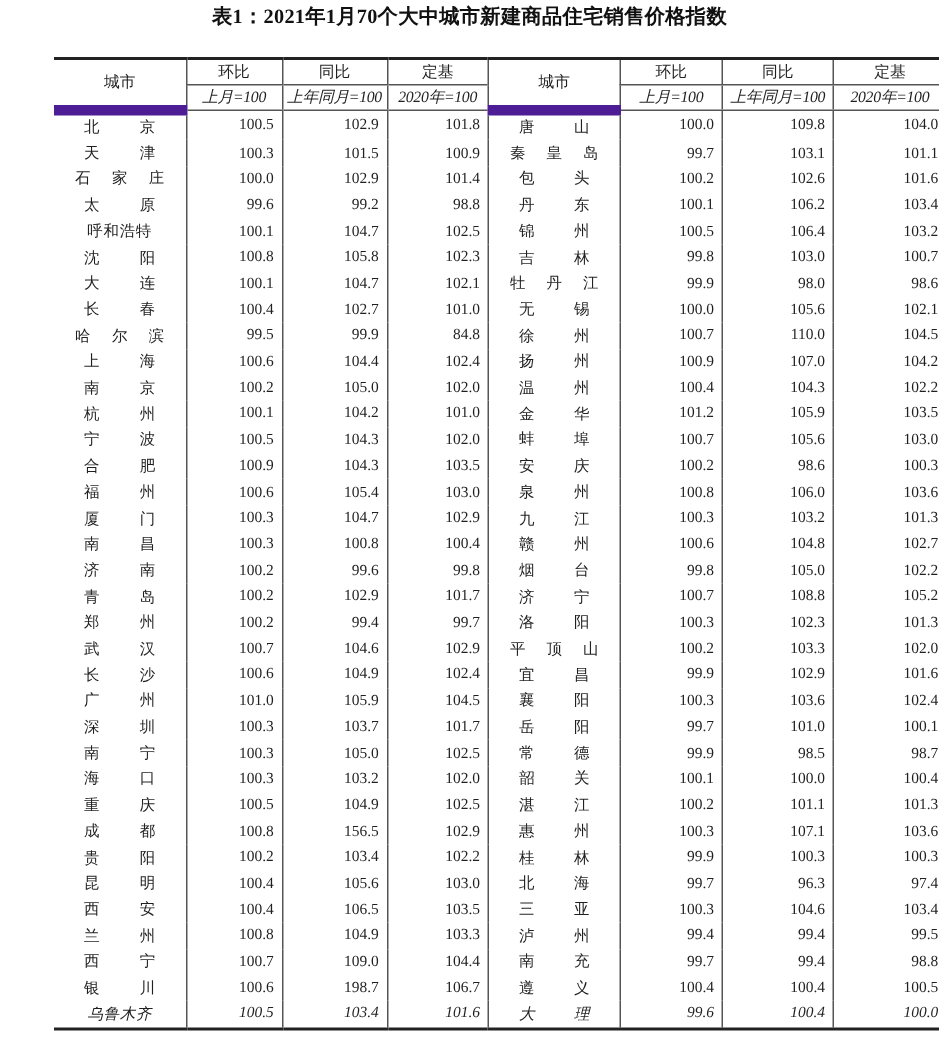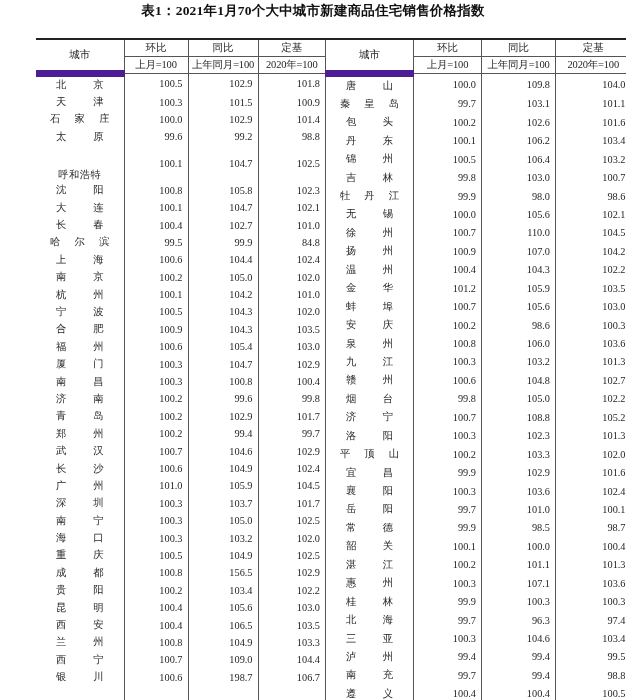--- a/index.html
+++ b/index.html
@@ -99,41 +99,41 @@
   .city-inner.j3 {
     display: flex;
     justify-content: space-between;
     padding: 0 8px;
     box-sizing: border-box;
   }
   .city-inner.j4 {
     display: block;
     text-align: center;
     letter-spacing: 0.5px;
-    margin-top: 22px;
   }
   .num {
     text-align: right;
     padding-right: 5px !important;
     font-family: "Liberation Serif", "DejaVu Serif", serif;
     font-size: 10.3px;
   }
   
   col.c-city-l { width: 88px; }
   col.c-n1-l   { width: 64px; }
   col.c-n2-l   { width: 70px; }
   col.c-n3-l   { width: 67px; }
 
   col.c-city-r { width: 88px; }
   col.c-n1-r   { width: 68px; }
   col.c-n2-r   { width: 74px; }
   col.c-n3-r   { width: 75px; }
   .sub-head {
     font-size: 9.6px;
     letter-spacing: -0.2px;
+    font-style: italic;
   }
   .main-head {
     font-size: 11px;
   }
 </style>
 </head>
 <body>
 
 <div class="page">
 

